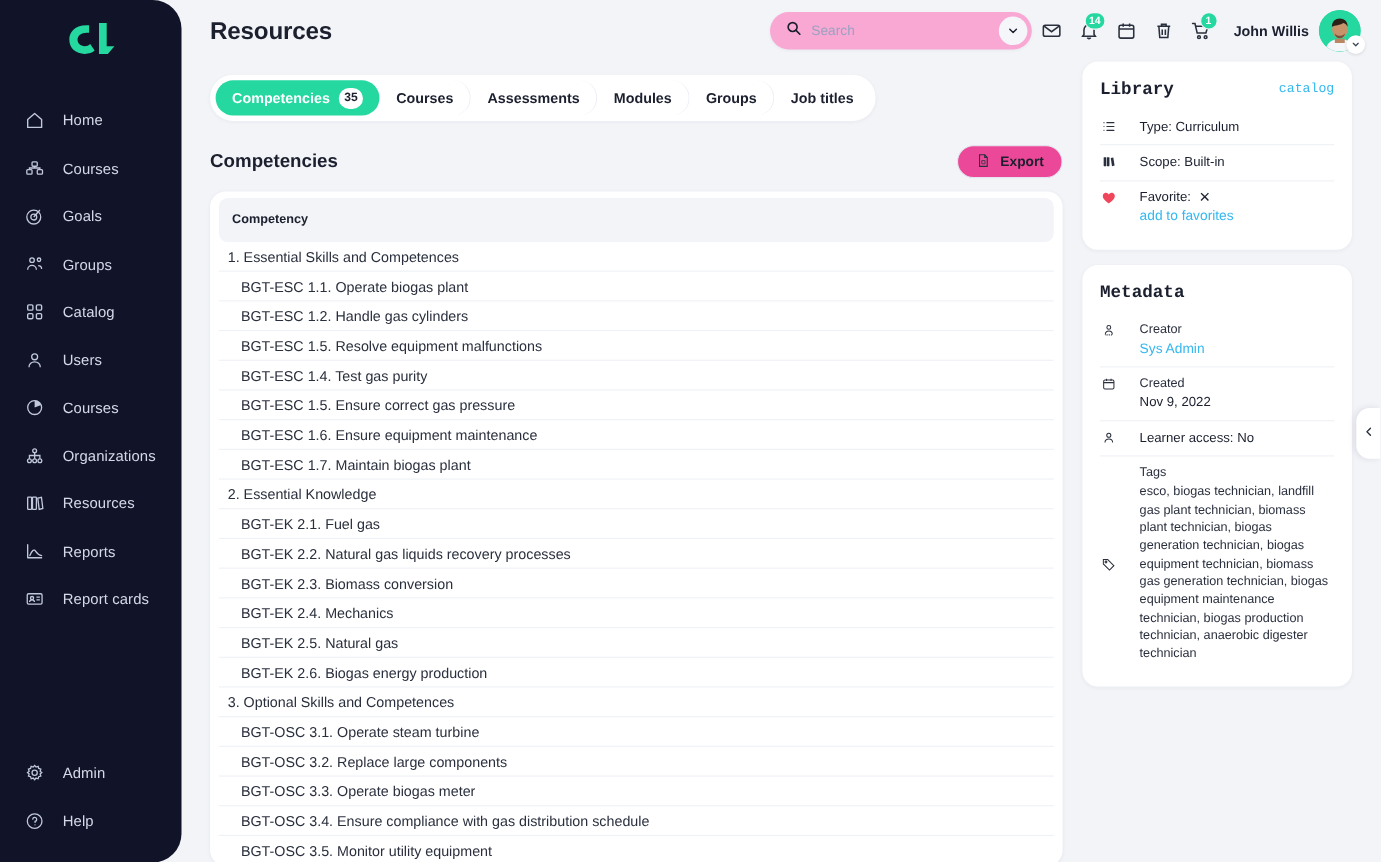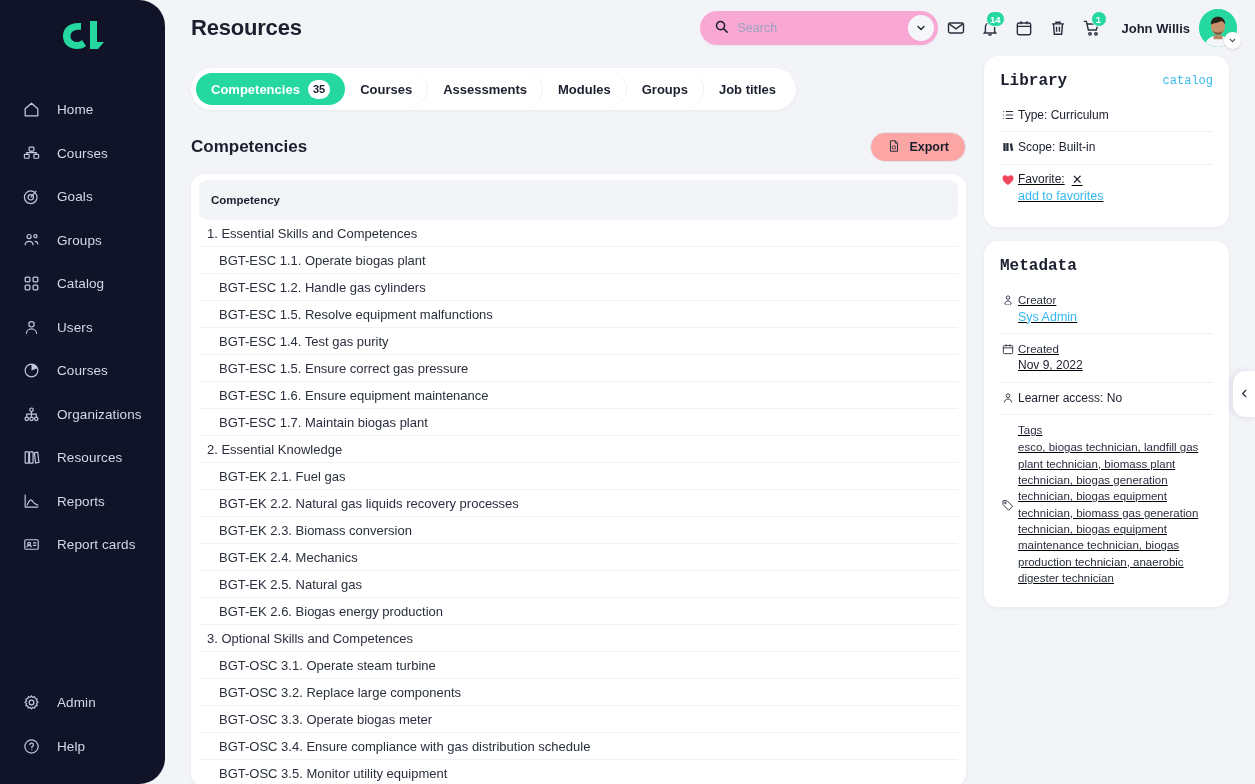--- a/index.html
+++ b/index.html
@@ -107,21 +107,21 @@
   .tab-count {
     background: #fff; color: #1b1f2e; border-radius: 10px;
     min-width: 21px; height: 19px; line-height: 19px; text-align: center;
     font-size: 11px; font-weight: bold; padding: 0 5px;
   }
 
   .section-row { display: flex; align-items: center; margin-top: 22px; }
   .section-title { font-size: 17px; font-weight: bold; color: #1b1f2e; }
   .export-btn {
     margin-left: auto; height: 30px; padding: 0 16px;
-    border: 1px solid #e2e6ee; border-radius: 16px; background: #fca5a5;
+    border: 1px solid #e2e6ee; border-radius: 16px; background: #ec4899;
     display: flex; align-items: center; gap: 8px; cursor: pointer;
     font-size: 12.5px; font-weight: bold; color: #1b1f2e;
   }
   .export-btn svg { width: 14px; height: 14px; }
 
   
   .table-card {
     margin-top: 12px; background: #fff; border-radius: 14px;
     overflow: hidden; box-shadow: 0 1px 4px rgba(25,30,60,0.05);
     padding: 6px 8px 0 8px;
@@ -141,25 +141,25 @@
 
   
   .panel {
     background: #fff; border-radius: 14px; padding: 16px 16px 14px 16px;
     box-shadow: 0 1px 4px rgba(25,30,60,0.05);
   }
   .panel + .panel { margin-top: 14px; }
   .panel-head { display: flex; align-items: center; margin-bottom: 10px; font-family: Liberation Mono, monospace; }
   .panel-title { font-size: 16px; font-weight: bold; color: #1b1f2e; }
   .panel-link { margin-left: auto; font-size: 12px; color: #35b8ef; cursor: pointer; }
-  .prow { display: flex; gap: 2px; padding: 7px 0; border-bottom: 1px solid #eef1f6; align-items: flex-start; }
+  .prow { display: flex; gap: 20px; padding: 7px 0; border-bottom: 1px solid #eef1f6; align-items: flex-start; }
   .prow:last-child { border-bottom: 0; }
   .prow-ico { width: 16px; flex: 0 0 16px; display: flex; align-items: center; justify-content: center; padding-top: 1px; }
   .prow-ico svg { width: 14px; height: 14px; }
-  .prow-body { flex: 1; min-width: 0; text-decoration: underline; }
+  .prow-body { flex: 1; min-width: 0; }
   .prow-text { font-size: 12px; color: #1b1f2e; line-height: 1.45; }
   .prow-label { font-size: 11.5px; color: #2a2f3d; line-height: 1.4; }
   .prow-value { font-size: 12px; color: #1b1f2e; line-height: 1.45; }
   .prow-link { font-size: 12.5px; color: #35b8ef; cursor: pointer; line-height: 1.5; }
   .fav-line { display: flex; align-items: center; gap: 7px; font-size: 12px; color: #1b1f2e; }
   .tags-text { font-size: 11.5px; color: #2a2f3d; line-height: 1.42; word-wrap: break-word; }
   .prow.tags { align-items: center; }
 
   
   .collapse-handle {

